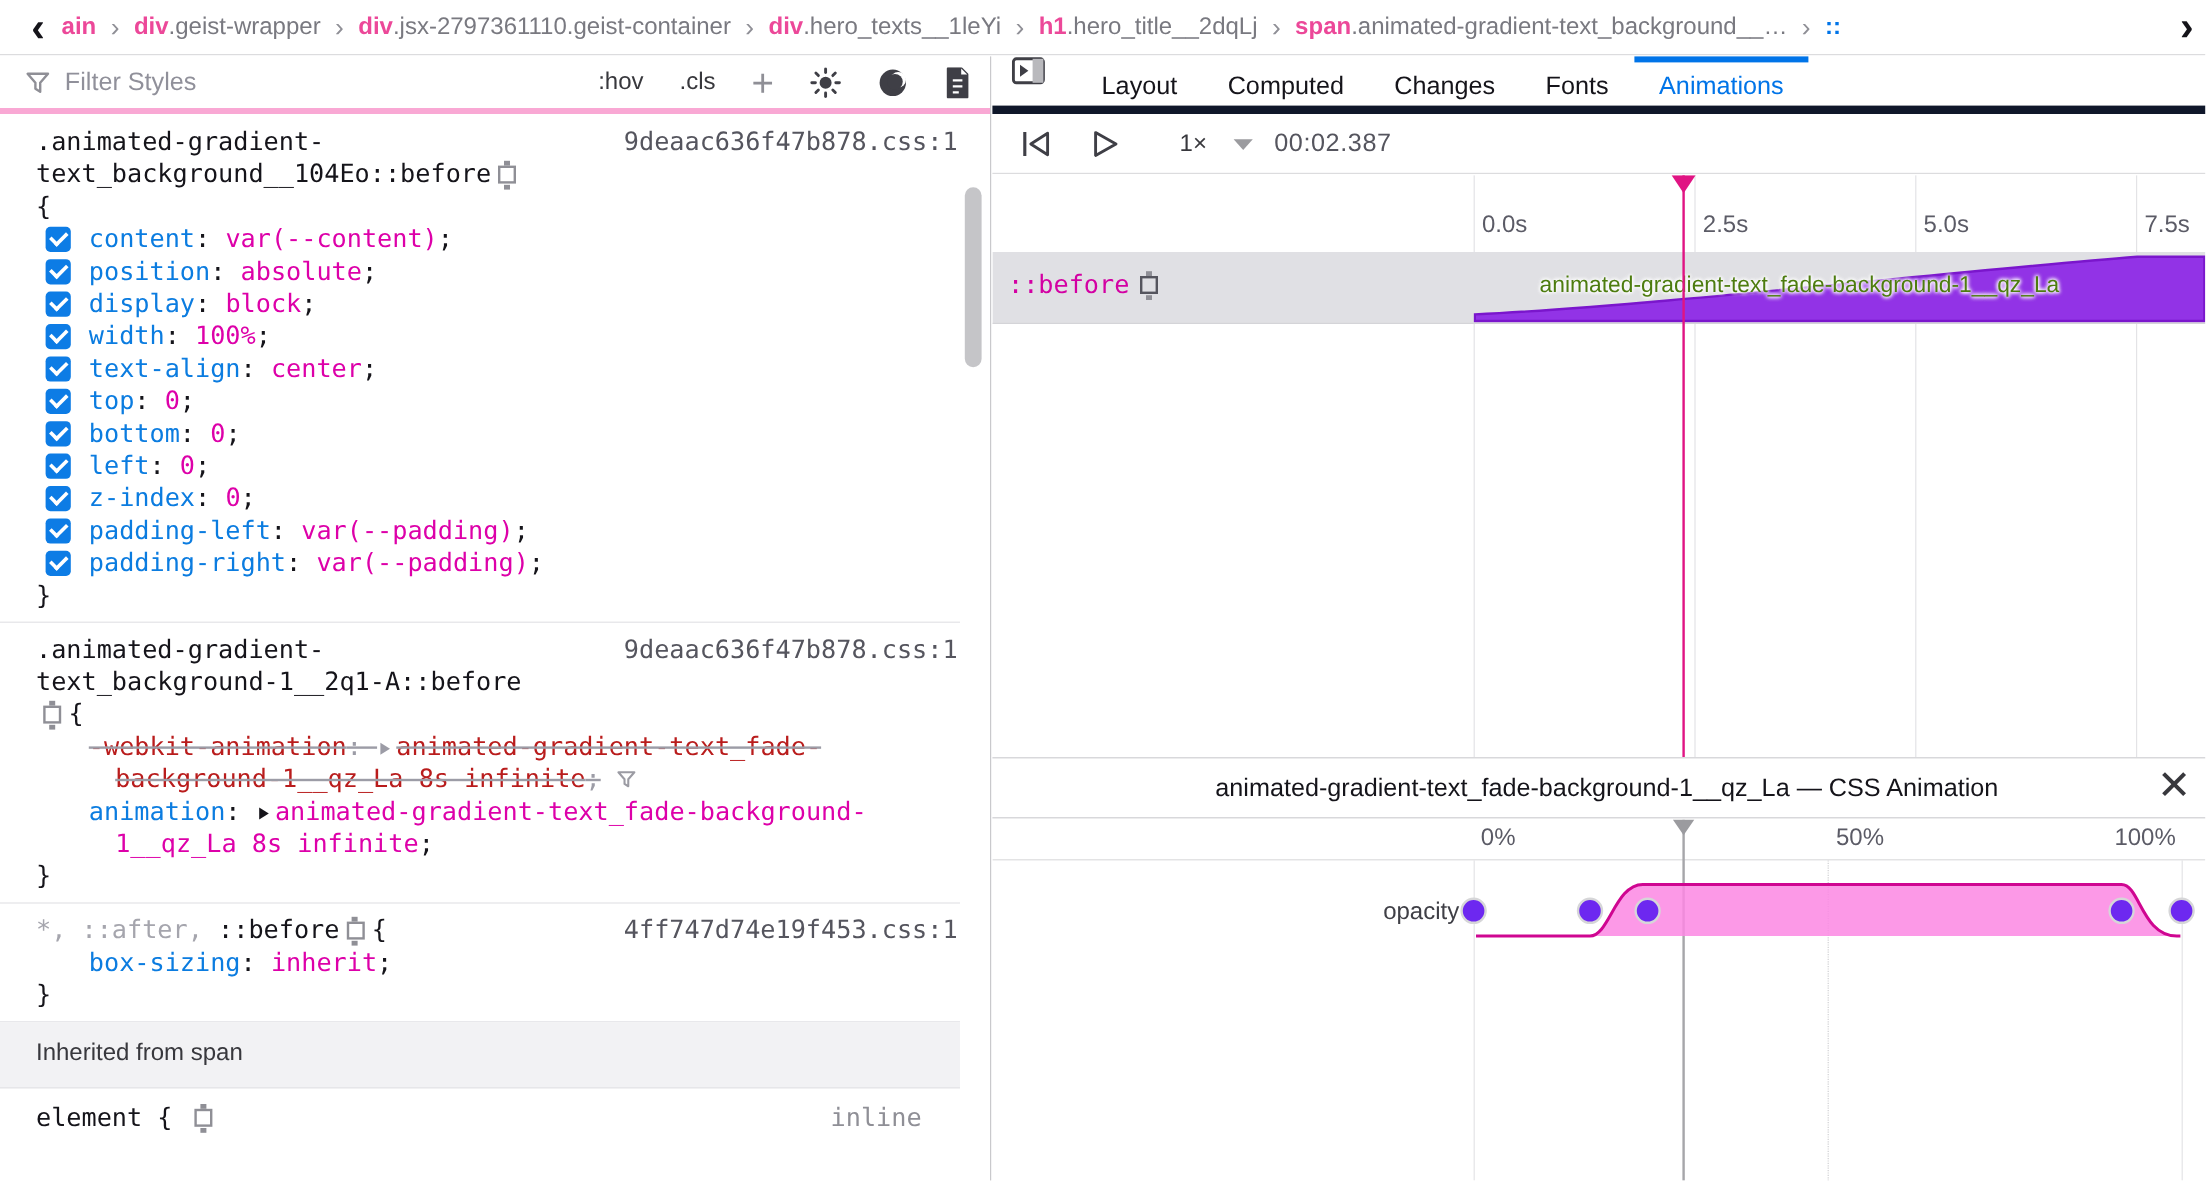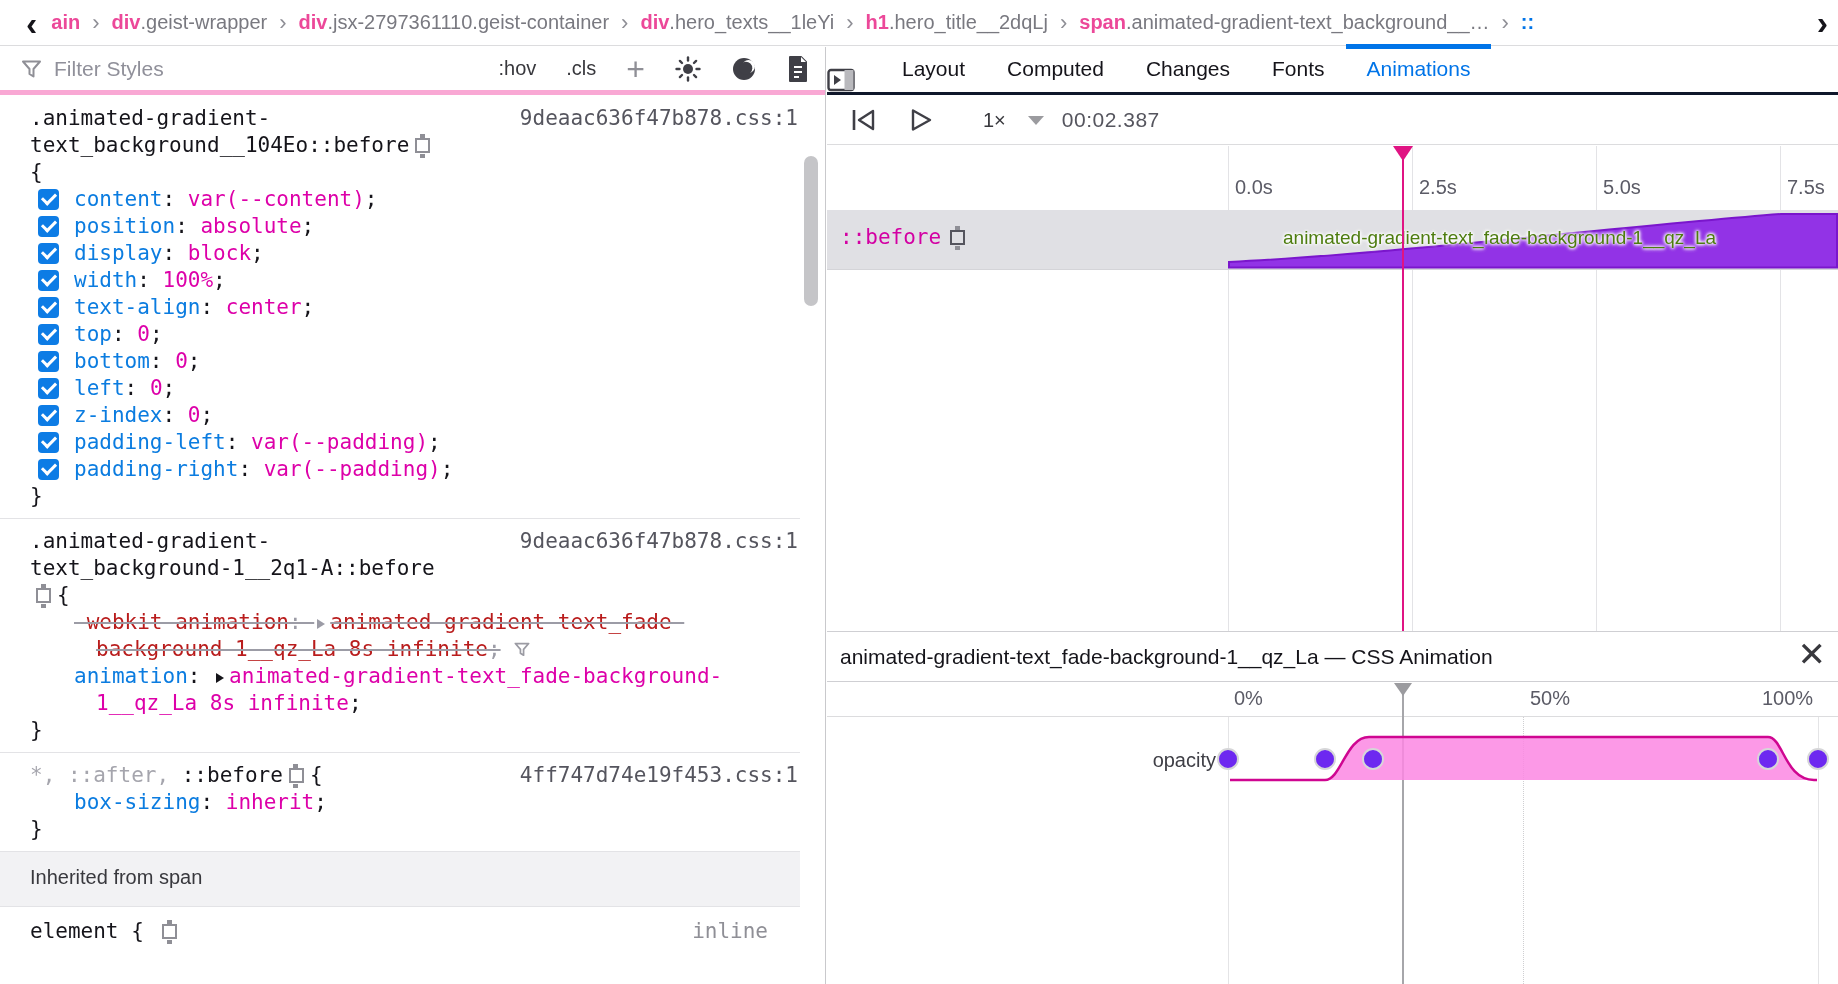--- a/index.html
+++ b/index.html
@@ -55,21 +55,21 @@
   .node-icon::before { top:-6.5px; } .node-icon::after { bottom:-6.5px; }
   .funnel-sm { margin-left:12px; vertical-align:-2px; }
 
   .inherited-hdr { background:#f2f2f4; border-bottom:1px solid #e3e3e6; padding:12px 0 15px 30px;
                    font-family:"Liberation Sans",sans-serif; font-size:20px; color:#38383d; }
   .element-rule { padding:11px 0 10px 30px; overflow:hidden; }
   .element-note { float:right; color:#8f8f96; padding-right:32px; }
 
   
   .side { position:absolute; left:827px; top:47px; right:0; bottom:0; background:#fff; }
-  .tabs { height:48px; border-bottom:3px solid #0f172a; display:flex; align-items:flex-end; }
+  .tabs { height:48px; border-bottom:7px solid #0f172a; display:flex; align-items:flex-start; padding-left:16px; }
   .sidebar-toggle { margin-right:26px; display:inline-flex; cursor:pointer; }
   .tab { padding:0 21px; height:48px; line-height:50px; font-size:21px; color:#15141a; position:relative; cursor:pointer; }
   .tab.active { color:#0074e8; }
   .tab.active::before { content:""; position:absolute; top:0; left:0; right:0; height:5px; background:#0074e8; }
 
   .anim-controls { position:absolute; top:49px; left:0; right:0; height:49px; border-bottom:1px solid #dcdcde;
                    display:flex; align-items:center; padding-left:22px; }
   .ctl { display:inline-flex; cursor:pointer; }
   .rate-label { font-size:20px; color:#38383d; margin-left:48px; }
   .rate-caret { width:0; height:0; border-left:8px solid transparent; border-right:8px solid transparent;
@@ -83,21 +83,21 @@
   .target-label { position:absolute; left:13px; top:15px; font-family:"DejaVu Sans Mono",monospace; font-size:21px; color:#d300a3; }
   .track-row .node-icon { margin-left:9px; }
   .bar-svg { position:absolute; left:401px; top:2px; }
   .bar-label { position:absolute; left:408px; top:17px; font-size:19px; color:#4d7c0f; white-space:nowrap;
                text-shadow:0 0 3px #fff,0 0 3px #fff,0 0 4px #fff,0 0 4px #fff;margin-left:48px; }
   .ph-tri { position:absolute; left:566px; top:0; width:0; height:0; border-left:10px solid transparent;
             border-right:10px solid transparent; border-top:15px solid #e01483; }
   .ph-line { position:absolute; left:575px; top:0; bottom:0; width:2px; background:#e01483; }
 
   .kf-header { position:absolute; top:584px; left:0; right:0; height:51px; border-top:1px solid #cfcfd3; border-bottom:1px solid #cfcfd3;
-               display:flex; align-items:center; padding-left:13px; font-size:21px; color:#15141a; background:#fff; }
+               display:flex; align-items:center; padding-left:13px; font-size:21px; color:#15141a; background:#fff;justify-content:center; }
   .kf-close { position:absolute; right:12px; top:2px; font-size:34px; color:#38383d; cursor:pointer; font-weight:400; }
 
   .kf-area { position:absolute; top:636px; left:0; right:0; bottom:0; overflow:hidden; }
   .kf-rule-line { position:absolute; top:33px; left:0; right:0; height:1px; background:#dcdcde; }
   .kf-tick { position:absolute; top:4px; font-size:20px; color:#5b5b66; }
   .kf-gl { position:absolute; top:34px; bottom:0; width:1px; background:#e4e4e6; }
   .kf-gl.dotted { background:none; border-left:1px dotted #cfcfd2; }
   .kf-ph-tri { position:absolute; left:567px; top:0; width:0; height:0; border-left:9px solid transparent;
                border-right:9px solid transparent; border-top:13px solid #9b9b9f; }
   .kf-ph-line { position:absolute; left:575px; top:0; bottom:0; width:2px; background:#a6a6aa; }

